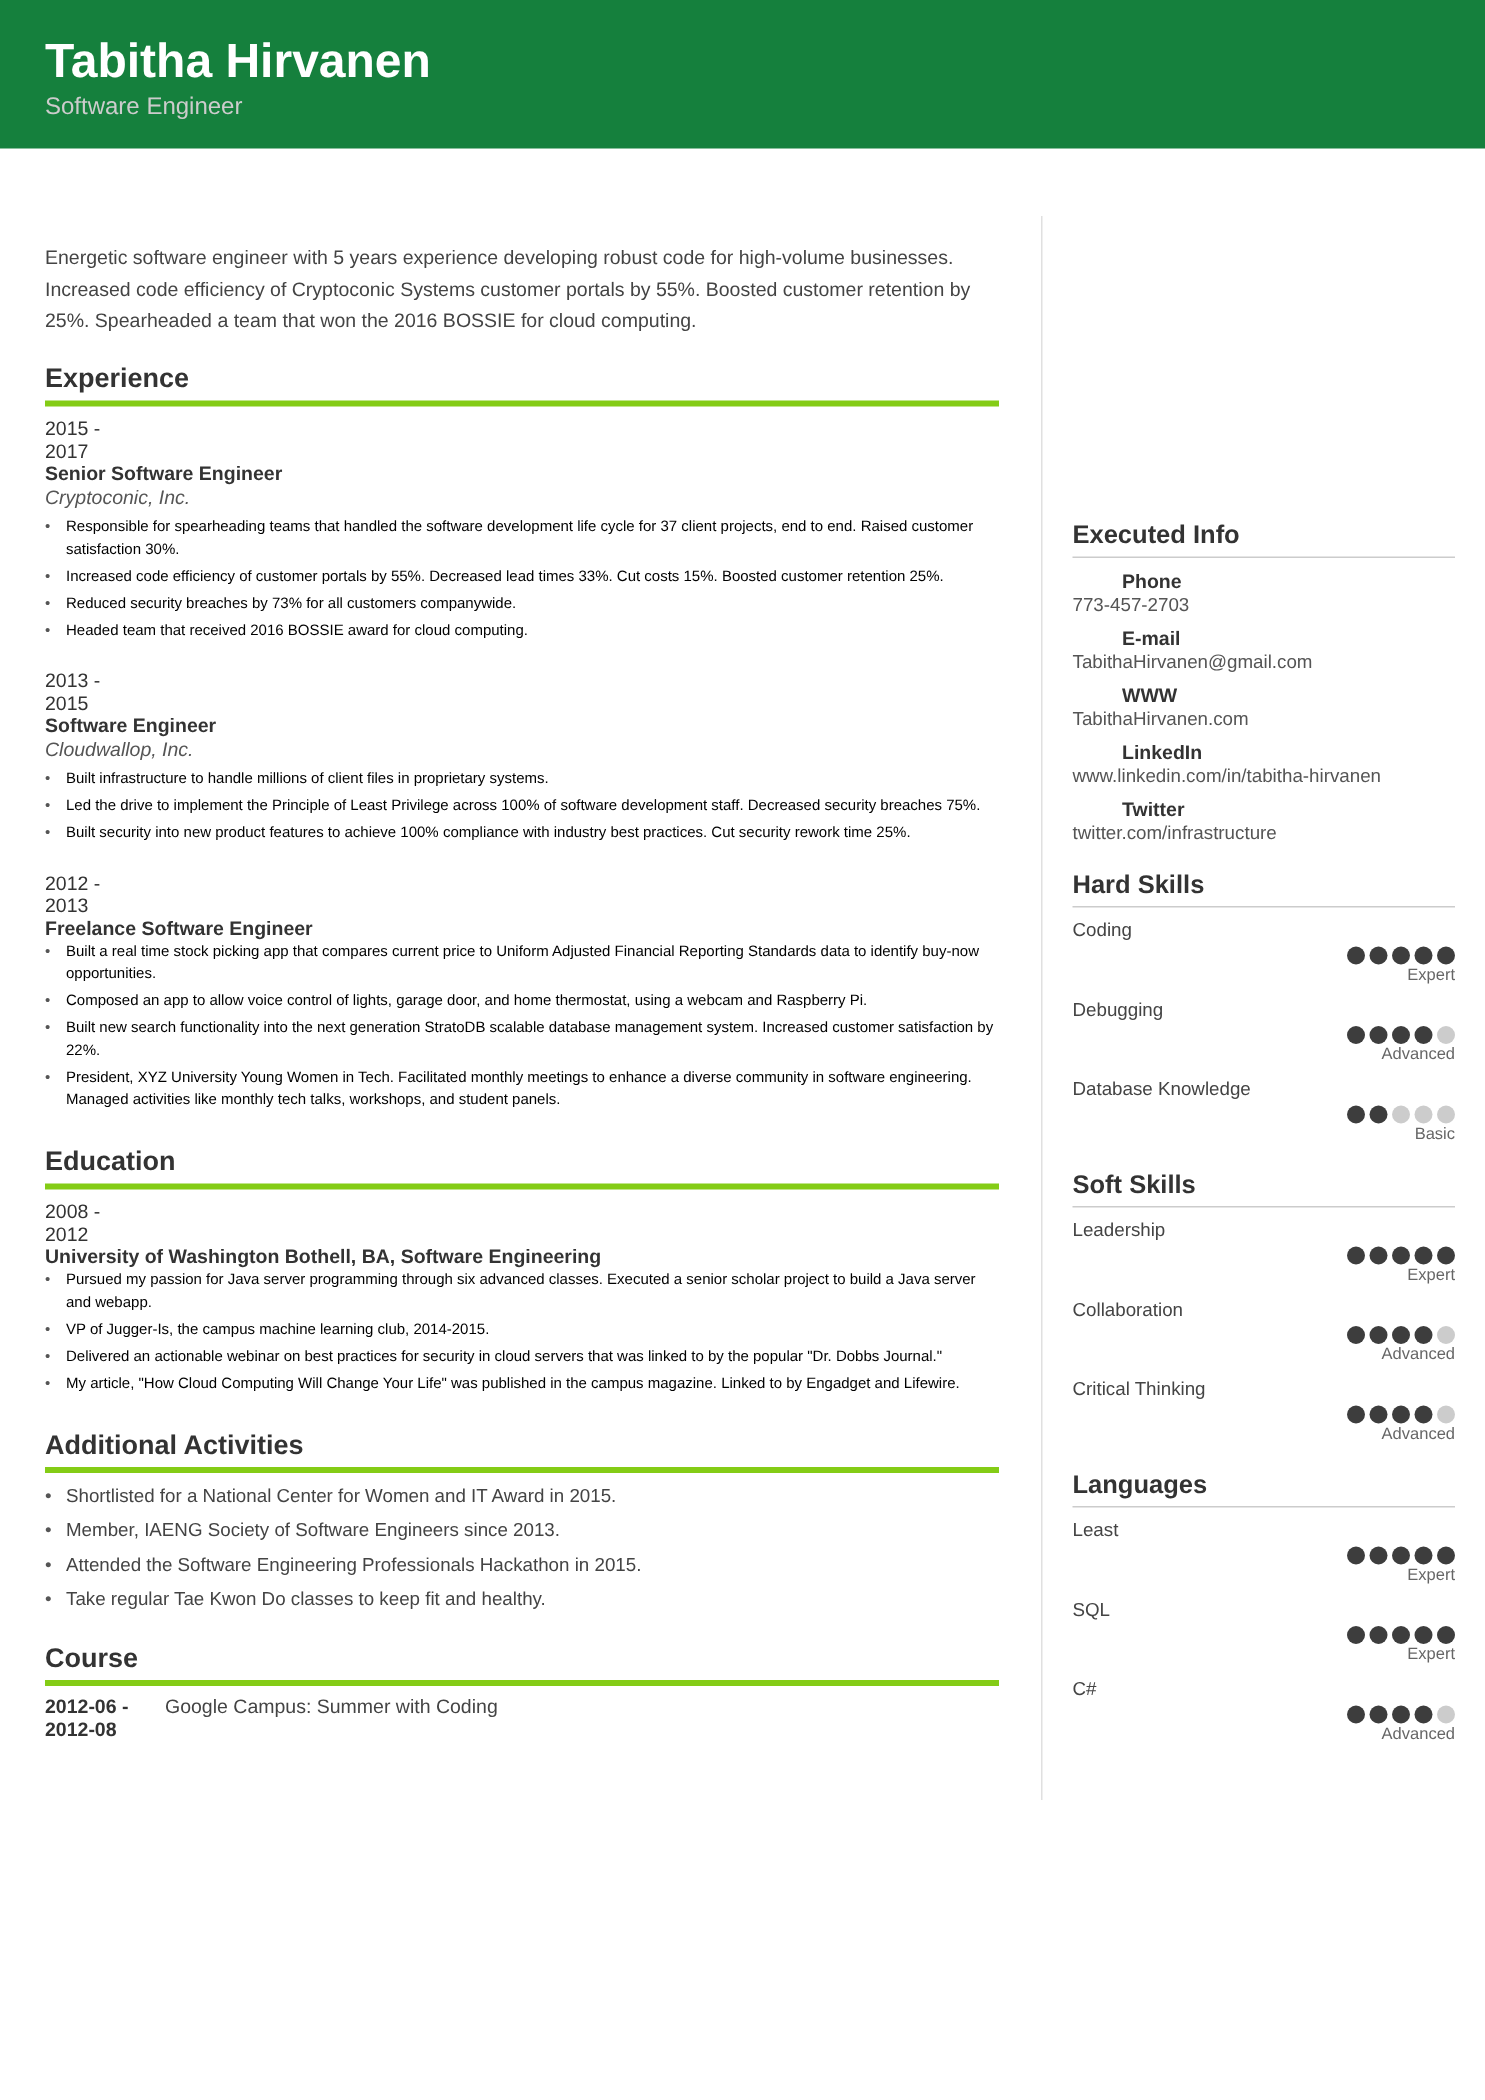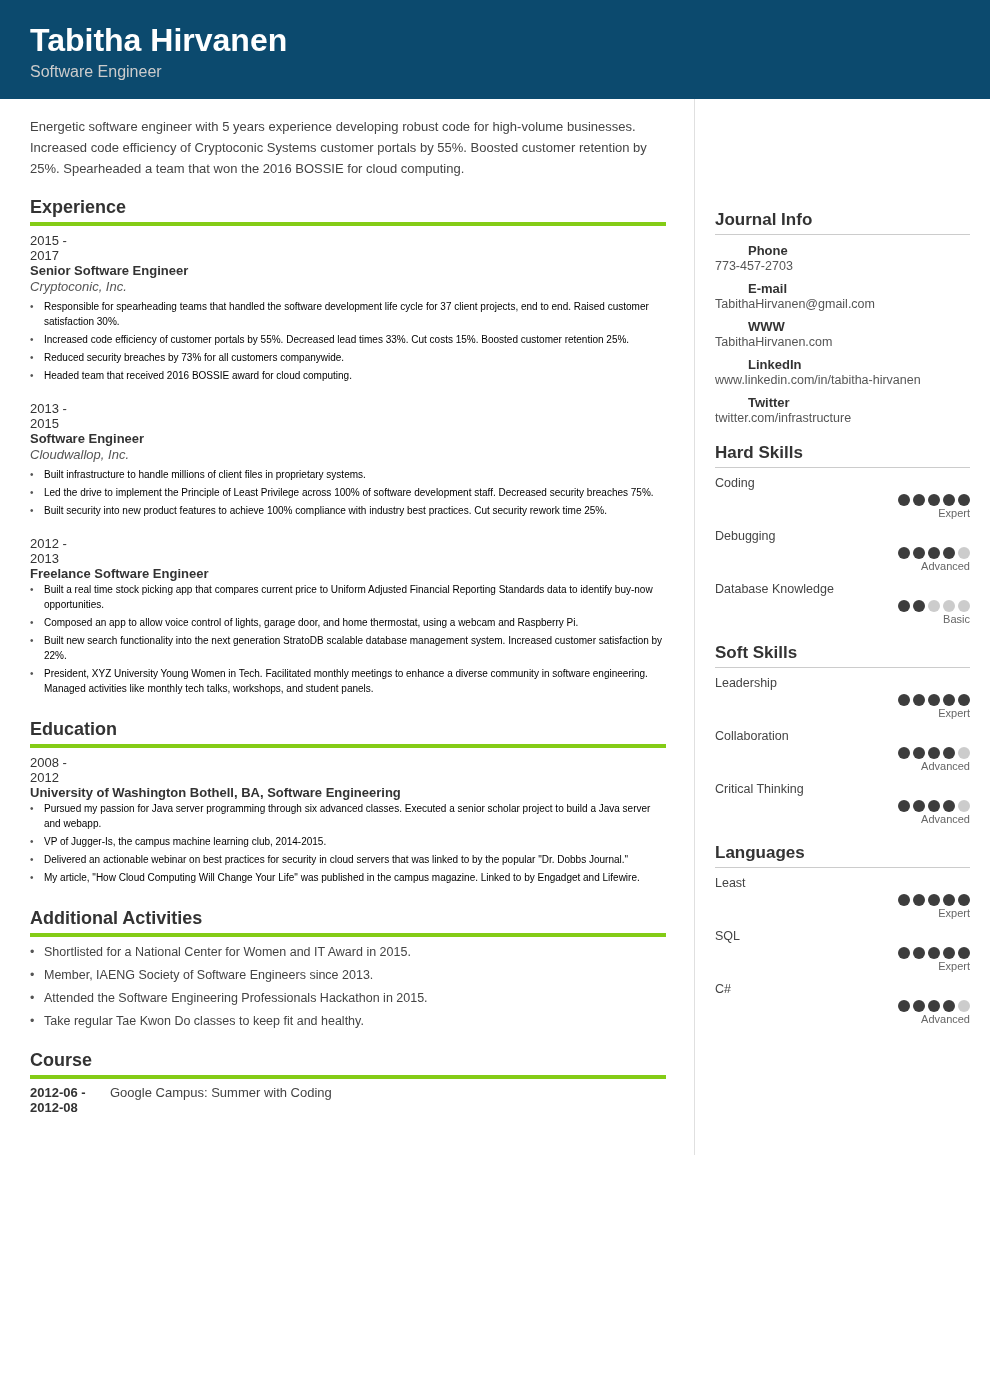--- a/index.html
+++ b/index.html
@@ -5,37 +5,38 @@
     * { margin: 0; padding: 0; box-sizing: border-box; }
     body {
       font-family: Arial, sans-serif;
       font-size: 13px;
       color: #333;
       background: #fff;
       width: 990px;
     }
 
     .header {
-      background: #0c4a6e;
+      background: #15803d;
       color: #fff;
       padding: 22px 30px 18px 30px;
     }
     .header h1 {
       font-size: 32px;
       font-weight: bold;
       margin-bottom: 4px;
     }
     .header .subtitle {
       font-size: 16px;
       color: #ccc;
     }
 
     .main-layout {
       display: flex;
-      align-items: center;
+      align-items: flex-end;
+      margin-top: 45px;
     }
 
     .left-column {
       flex: 1;
       padding: 18px 28px 20px 30px;
       border-right: 1px solid #e0e0e0;
     }
 
     .right-column {
       width: 295px;
@@ -317,21 +318,21 @@
       <div class="course-name">Google Campus: Summer with Coding</div>
     </div>
         </div>
     </div>
 
   </div>
 
   <div class="right-column">
 
     <div class="right-section">
-      <div class="right-section-title">Journal Info</div>
+      <div class="right-section-title">Executed Info</div>
       <div class="info-label">Phone</div>
       <div class="info-value">773-457-2703</div>
       <div class="info-label">E-mail</div>
       <div class="info-value">TabithaHirvanen@gmail.com</div>
       <div class="info-label">WWW</div>
       <div class="info-value">TabithaHirvanen.com</div>
       <div class="info-label">LinkedIn</div>
       <div class="info-value">www.linkedin.com/in/tabitha-hirvanen</div>
       <div class="info-label">Twitter</div>
       <div class="info-value">twitter.com/infrastructure</div>

